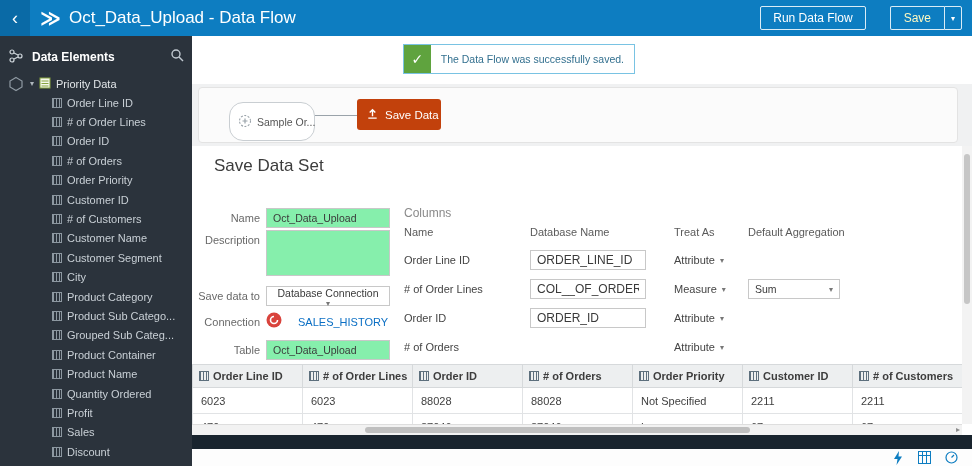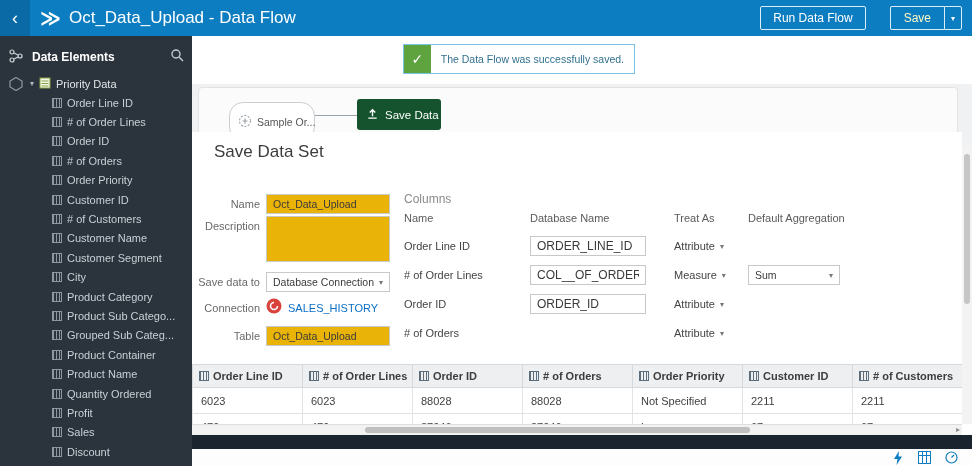--- a/index.html
+++ b/index.html
@@ -54,35 +54,35 @@
 
   .canvas { position:absolute; top:48px; left:0; right:0; height:62px; background:#f0f1f2; }
   .flow-card { position:absolute; left:6px; right:14px; top:3px; bottom:3px;
     background:#fbfbfb; border:1px solid #e3e3e3; border-radius:4px; }
   .node-source { position:absolute; left:30px; top:14px; width:86px; height:39px;
     border:1px solid #c9ced2; border-radius:14px; background:#fff; display:flex;
     align-items:center; gap:5px; padding:0 8px; font-size:10.5px; color:#555;
     white-space:nowrap; cursor:pointer; }
   .connector { position:absolute; left:116px; top:27px; width:42px; height:1px; background:#9aa3aa; }
   .node-save { position:absolute; left:158px; top:11px; width:84px; height:31px;
-    background:#14532d; border-radius:3px; color:#fff; font-size:11.5px; display:flex;
+    background:#c2410c; border-radius:3px; color:#fff; font-size:11.5px; display:flex;
     align-items:center; gap:6px; padding:0 9px; white-space:nowrap; cursor:pointer; }
 
-  .panel { position:absolute; top:96px; left:0; right:10px; height:218px;
+  .panel { position:absolute; top:110px; left:0; right:10px; height:218px;
     background:#fff; overflow:hidden; }
   .panel-title { position:absolute; left:22px; top:10px; font-size:17px; color:#3c3c3c; }
   .f-label { position:absolute; left:4px; width:64px; text-align:right;
     font-size:11px; color:#696969; }
   .f-input { position:absolute; left:74px; width:124px; height:20px; border:1px solid #c8c8c8;
-    font-size:10.5px; color:#3a3a3a; padding:0 6px; font-family:inherit; background:#eab308; }
+    font-size:10.5px; color:#3a3a3a; padding:0 6px; font-family:inherit; background:#86efac; }
   .f-select { position:absolute; left:74px; width:124px; height:20px; border:1px solid #c8c8c8;
     display:flex; align-items:center; justify-content:space-between; padding:0 6px;
     font-size:10.5px; color:#3a3a3a; cursor:pointer; background:#fff; white-space:nowrap; }
   .caret { font-size:8px; color:#777; }
-  .conn-row { position:absolute; left:74px; display:flex; align-items:center; gap:6px; }
+  .conn-row { position:absolute; left:74px; display:flex; align-items:center; gap:16px; }
   .conn-link { font-size:11px; color:#0b6fc4; cursor:pointer; white-space:nowrap; }
 
   .cols-title { position:absolute; left:212px; top:60px; font-size:12px; color:#8a8a8a; }
   .col-hdr { position:absolute; top:80px; font-size:11px; color:#5a5a5a; white-space:nowrap; }
   .columns-rows { position:absolute; left:0; top:100px; right:0; }
   .col-row { position:relative; height:29px; }
   .c-name { position:absolute; left:212px; top:8px; font-size:11px; color:#444; white-space:nowrap; }
   .c-db { position:absolute; left:338px; top:4px; width:116px; height:20px;
     border:1px solid #c8c8c8; font-size:12px; color:#3a3a3a; padding:0 6px; font-family:inherit; }
   .c-treat { position:absolute; left:482px; top:8px; font-size:11px; color:#444;
@@ -288,21 +288,21 @@
   <div class="panel">
     <div class="panel-title">Save Data Set</div>
 
     <span class="f-label" style="top:66px;">Name</span>
     <input class="f-input" style="top: 62px;" value="Oct_Data_Upload">
 
     <span class="f-label" style="top:88px;">Description</span>
     <textarea class="f-input" style="top: 84px; height: 46px; resize: none;"></textarea>
 
     <span class="f-label" style="top:144px;">Save data to</span>
-    <div class="f-select" style="top:140px;">
+    <div class="f-select" style="top:140px;flex-direction:column;">
       <span>Database Connection</span>
       <span class="caret">▾</span>
     </div>
 
     <span class="f-label" style="top:170px;">Connection</span>
     <div class="conn-row" style="top:166px;">
       <span>
         <svg width="16" height="16" viewBox="0 0 16 16">
             <circle cx="8" cy="8" r="7.5" fill="#d9433c"></circle>
         <path d="M11.5 8 a3.5 3.5 0 1 1 -3.5 -3.5" fill="none" stroke="#fff" stroke-width="1.6"></path>

